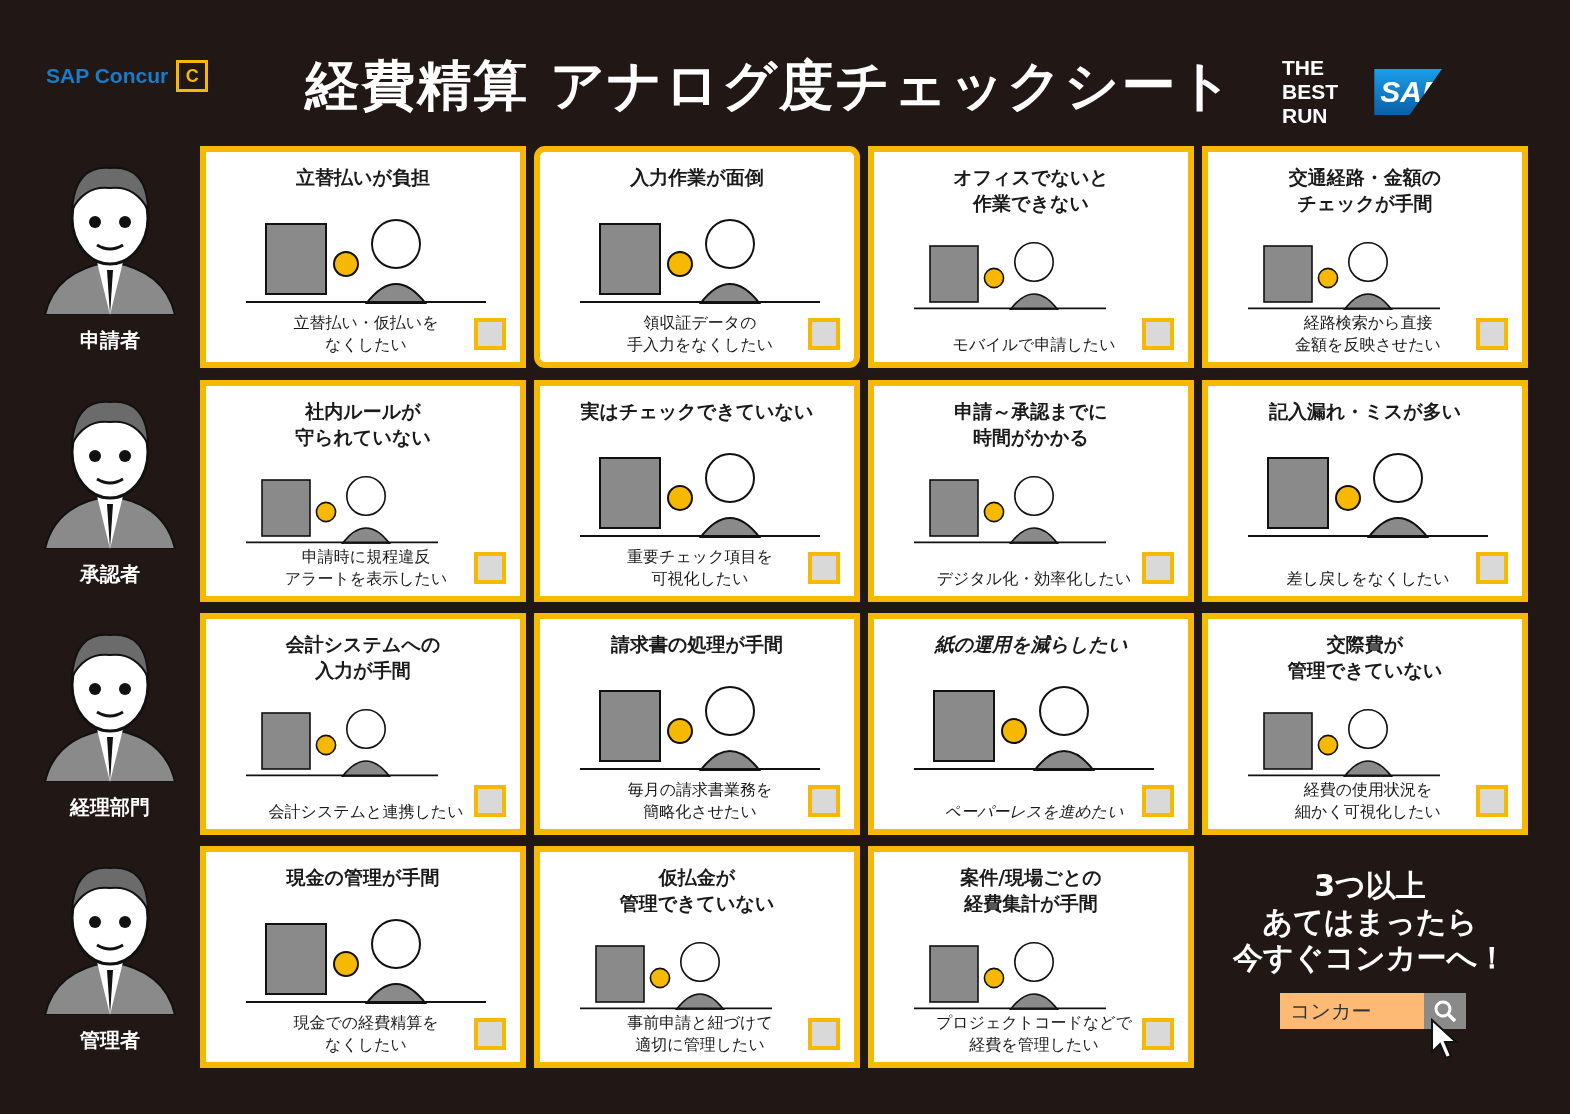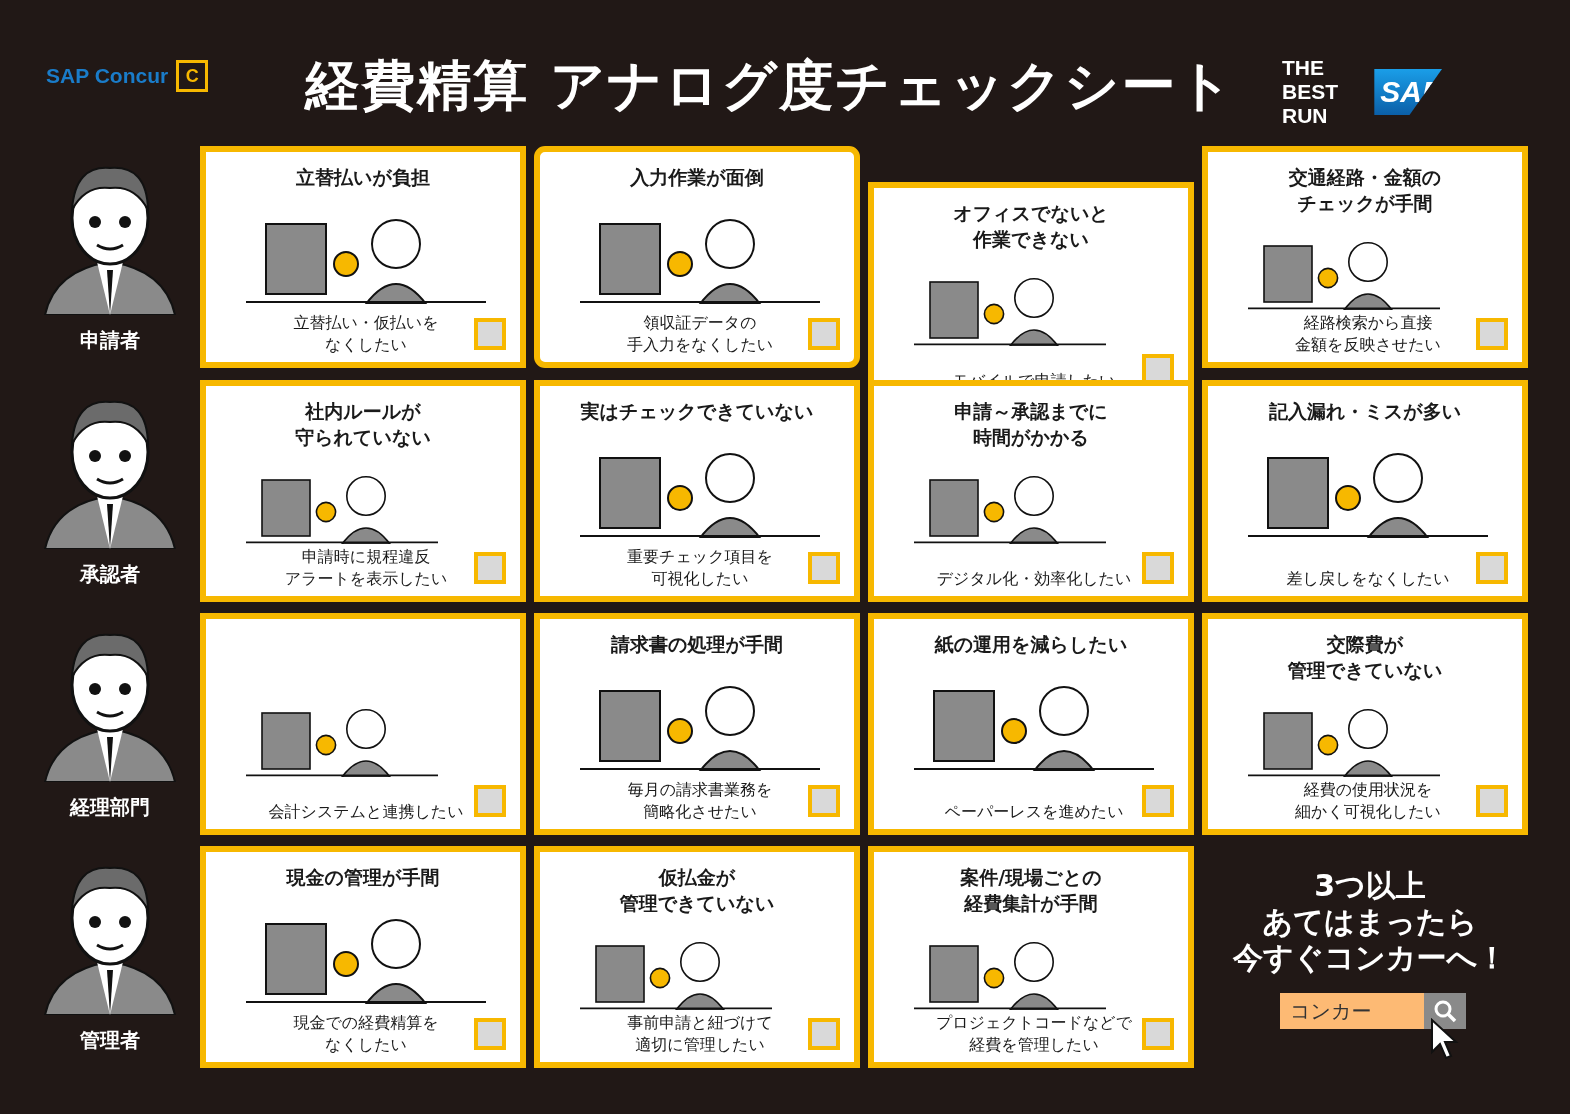--- a/index.html
+++ b/index.html
@@ -102,21 +102,21 @@
           <rect x="20" y="20" width="60" height="70" fill="#8a8a8a" stroke="#111" stroke-width="2"></rect>
           <circle cx="150" cy="40" r="24" fill="#fff" stroke="#111" stroke-width="2"></circle>
           <path d="M120 100 Q150 60 180 100 Z" fill="#8a8a8a" stroke="#111" stroke-width="2"></path>
           <circle cx="100" cy="60" r="12" fill="#f7b800" stroke="#111" stroke-width="2"></circle>
           <line x1="0" y1="98" x2="240" y2="98" stroke="#111" stroke-width="2"></line>
         </svg>
         <div class="desc">領収証データの
 手入力をなくしたい</div>
         <div class="chk"></div>
       </div>
-      <div class="card" style="left: 868px; top: 146px; margin-top: 36px;">
+      <div class="card" style="left: 868px; top: 146px;">
         <div class="ttl">オフィスでないと
 作業できない</div>
         <svg class="ill" style="top:78px;height:80px" viewBox="0 0 240 100" preserveAspectRatio="xMidYMid meet">
           <rect x="20" y="20" width="60" height="70" fill="#8a8a8a" stroke="#111" stroke-width="2"></rect>
           <circle cx="150" cy="40" r="24" fill="#fff" stroke="#111" stroke-width="2"></circle>
           <path d="M120 100 Q150 60 180 100 Z" fill="#8a8a8a" stroke="#111" stroke-width="2"></path>
           <circle cx="100" cy="60" r="12" fill="#f7b800" stroke="#111" stroke-width="2"></circle>
           <line x1="0" y1="98" x2="240" y2="98" stroke="#111" stroke-width="2"></line>
         </svg>
         <div class="desc">モバイルで申請したい</div>
@@ -182,20 +182,22 @@
           <rect x="20" y="20" width="60" height="70" fill="#8a8a8a" stroke="#111" stroke-width="2"></rect>
           <circle cx="150" cy="40" r="24" fill="#fff" stroke="#111" stroke-width="2"></circle>
           <path d="M120 100 Q150 60 180 100 Z" fill="#8a8a8a" stroke="#111" stroke-width="2"></path>
           <circle cx="100" cy="60" r="12" fill="#f7b800" stroke="#111" stroke-width="2"></circle>
           <line x1="0" y1="98" x2="240" y2="98" stroke="#111" stroke-width="2"></line>
         </svg>
         <div class="desc">差し戻しをなくしたい</div>
         <div class="chk"></div>
       </div>
       <div class="card" style="left: 200px; top: 613px;">
+        <div class="ttl">会計システムへの
+入力が手間</div>
         <svg class="ill" style="top:78px;height:80px" viewBox="0 0 240 100" preserveAspectRatio="xMidYMid meet">
           <rect x="20" y="20" width="60" height="70" fill="#8a8a8a" stroke="#111" stroke-width="2"></rect>
           <circle cx="150" cy="40" r="24" fill="#fff" stroke="#111" stroke-width="2"></circle>
           <path d="M120 100 Q150 60 180 100 Z" fill="#8a8a8a" stroke="#111" stroke-width="2"></path>
           <circle cx="100" cy="60" r="12" fill="#f7b800" stroke="#111" stroke-width="2"></circle>
           <line x1="0" y1="98" x2="240" y2="98" stroke="#111" stroke-width="2"></line>
         </svg>
         <div class="desc">会計システムと連携したい</div>
         <div class="chk"></div>
       </div>
@@ -205,21 +207,21 @@
           <rect x="20" y="20" width="60" height="70" fill="#8a8a8a" stroke="#111" stroke-width="2"></rect>
           <circle cx="150" cy="40" r="24" fill="#fff" stroke="#111" stroke-width="2"></circle>
           <path d="M120 100 Q150 60 180 100 Z" fill="#8a8a8a" stroke="#111" stroke-width="2"></path>
           <circle cx="100" cy="60" r="12" fill="#f7b800" stroke="#111" stroke-width="2"></circle>
           <line x1="0" y1="98" x2="240" y2="98" stroke="#111" stroke-width="2"></line>
         </svg>
         <div class="desc">毎月の請求書業務を
 簡略化させたい</div>
         <div class="chk"></div>
       </div>
-      <div class="card" style="left: 868px; top: 613px;">
+      <div class="card" style="left: 868px; top: 613px; font-style: italic;">
         <div class="ttl">紙の運用を減らしたい</div>
         <svg class="ill" style="top:52px;height:100px" viewBox="0 0 240 100" preserveAspectRatio="xMidYMid meet">
           <rect x="20" y="20" width="60" height="70" fill="#8a8a8a" stroke="#111" stroke-width="2"></rect>
           <circle cx="150" cy="40" r="24" fill="#fff" stroke="#111" stroke-width="2"></circle>
           <path d="M120 100 Q150 60 180 100 Z" fill="#8a8a8a" stroke="#111" stroke-width="2"></path>
           <circle cx="100" cy="60" r="12" fill="#f7b800" stroke="#111" stroke-width="2"></circle>
           <line x1="0" y1="98" x2="240" y2="98" stroke="#111" stroke-width="2"></line>
         </svg>
         <div class="desc">ペーパーレスを進めたい</div>
         <div class="chk"></div>

